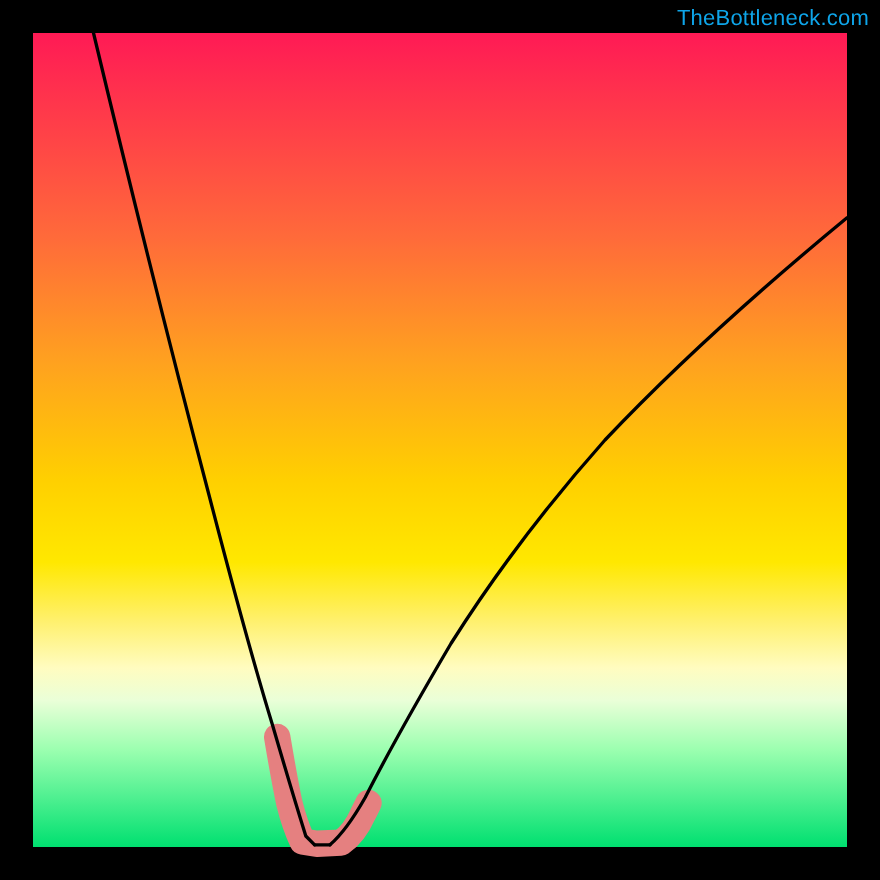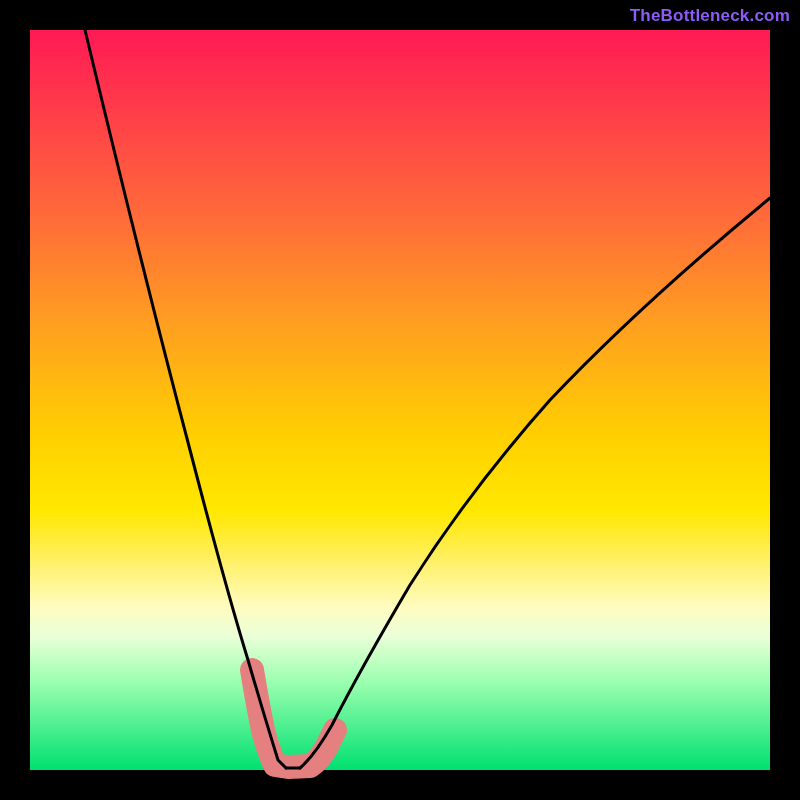--- a/index.html
+++ b/index.html
@@ -36,23 +36,23 @@
       #fffcc0 78%,
       #eaffd8 82%,
       #9cffb0 88%,
       #00e070 100%
     );
   }
   .watermark {
     position: absolute;
     top: 6px;
     right: 10px;
-    font-size: 17px;
-    font-weight: bold;
-    color: #8b5cf6;
+    font-size: 20px;
+    font-weight: normal;
+    color: #0ea5e9;
     letter-spacing: 0.2px;
   }
   svg.curves {
     position: absolute;
     left: 30px;
     top: 30px;
     width: 740px;
     height: 740px;
     overflow: visible;
   }

